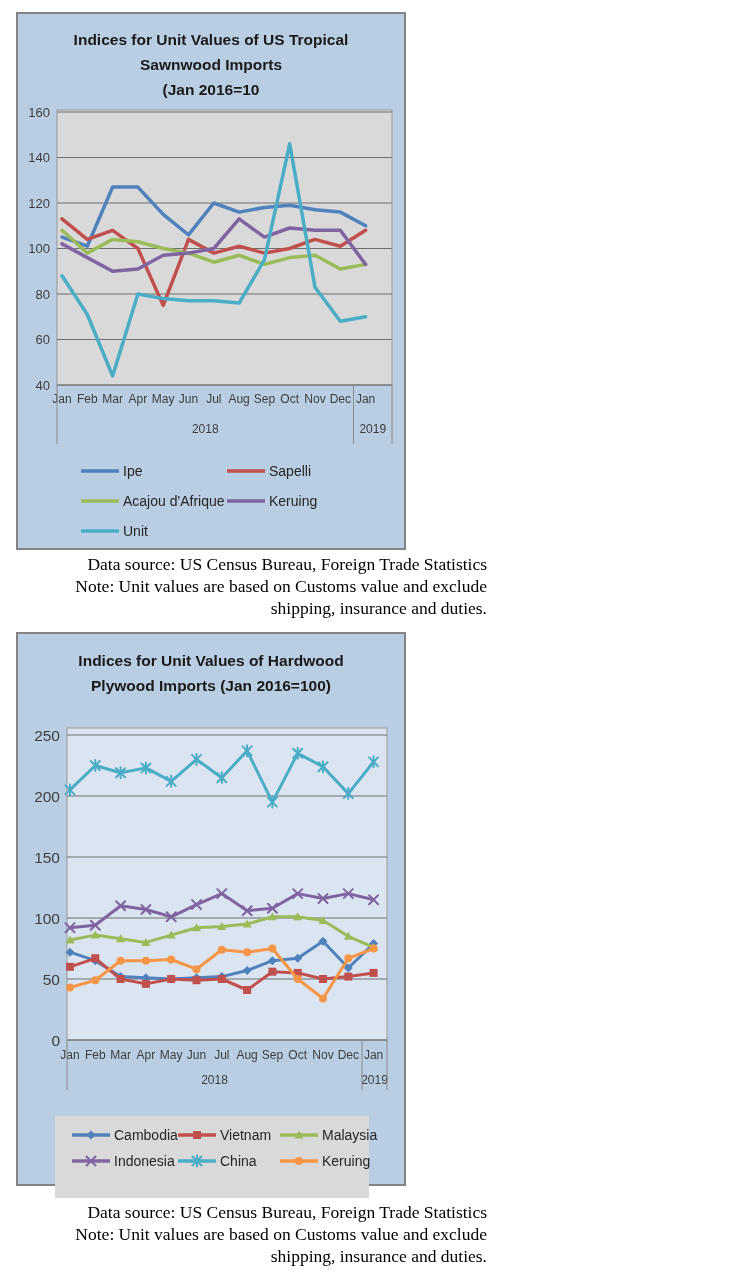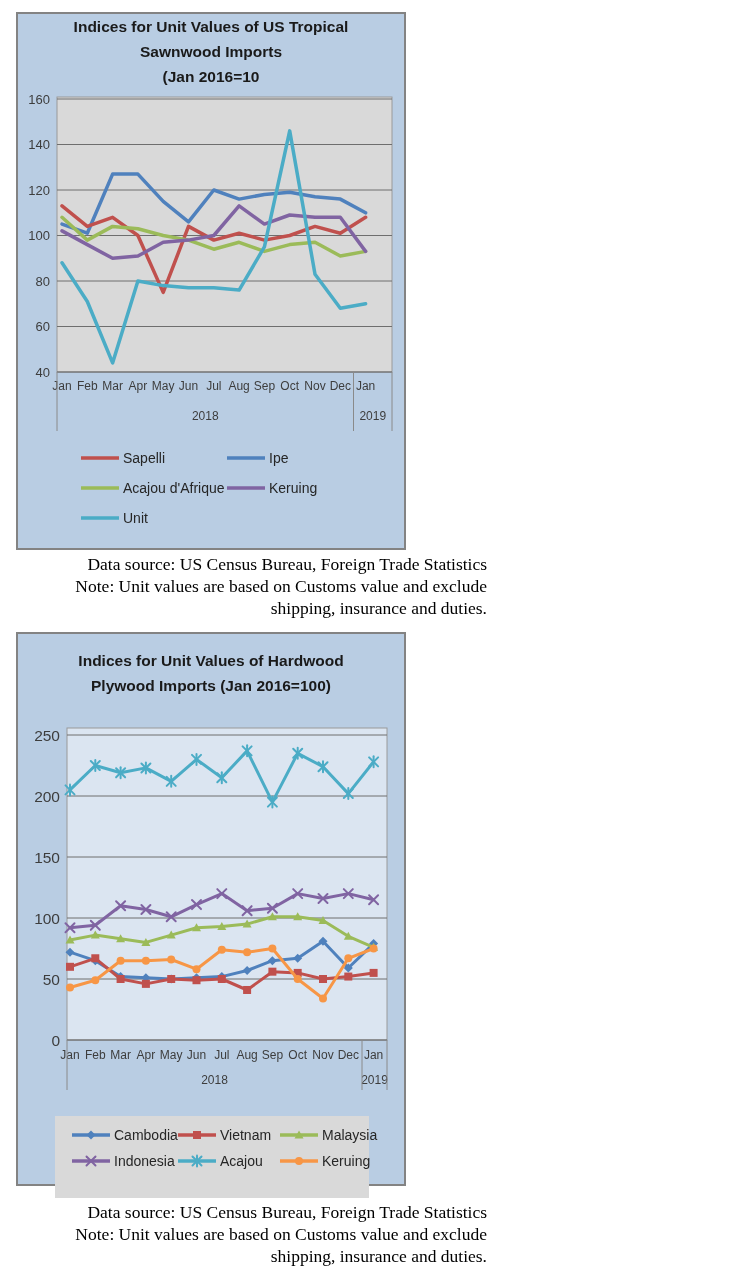--- a/index.html
+++ b/index.html
@@ -1,21 +1,21 @@
 <!DOCTYPE html>
 <html><head>
 <meta charset="utf-8">
 <style>
   html,body{margin:0;padding:0;background:#ffffff;}
   body{width:741px;height:1288px;position:relative;font-family:"Liberation Sans",sans-serif;}
   .chart-box{position:absolute;left:16px;width:390px;background:#b9cde3;border:2px solid #838383;box-sizing:border-box;}
   #chart1{top:12px;height:538px;}
   #chart2{top:632px;height:554px;}
   .chart-title{text-align:center;font-weight:bold;color:#1a1a1a;font-size:15.5px;line-height:25px;}
-  #chart1 .chart-title{height:75px;}
+  #chart1 .chart-title{padding-top:13px;height:75px;}
   #chart2 .chart-title{padding-top:14px;height:74px;}
   .plot-mount{display:block;line-height:0;}
   .legend{display:grid;color:#262626;font-size:14px;line-height:30px;}
   #chart1 .legend{grid-template-columns:146px 170px;padding-left:62px;margin-top:2px;}
   #chart2 .legend{grid-template-columns:106px 102px 96px;background:#d9d9d9;margin-left:37px;width:314px;box-sizing:border-box;padding:6px 0 24px 16px;margin-top:16px;line-height:26px;}
   .legend-item{display:flex;align-items:center;white-space:nowrap;}
   .legend-item svg{margin-right:3px;flex:0 0 auto;}
   .note{position:absolute;left:9px;width:478px;font-family:"Liberation Serif",serif;font-size:17.5px;line-height:22px;color:#000;text-align:right;}
   #note1{top:553px;}
   #note2{top:1201px;}
@@ -81,29 +81,29 @@
         <g>
           <polyline points="44,141.9 69.3,155.6 94.6,169.3 119.9,167.0 145.2,153.3 170.5,151.1 195.8,146.5 221.1,116.9 246.4,135.1 271.70000000000005,126.0 297,128.3 322.3,128.3 347.6,162.4" fill="none" stroke="#8064A2" stroke-width="3.5" stroke-linejoin="round" stroke-linecap="round"></polyline>
         </g>
         <g>
           <polyline points="44,173.8 69.3,212.5 94.6,273.9 119.9,192.0 145.2,196.6 170.5,198.8 195.8,198.8 221.1,201.1 246.4,157.9 271.70000000000005,41.9 297,185.2 322.3,219.3 347.6,214.8" fill="none" stroke="#4BACC6" stroke-width="3.5" stroke-linejoin="round" stroke-linecap="round"></polyline>
         </g>
       </svg></div>
   <div class="legend" id="legend1">
       <div class="legend-item">
         <svg width="40" height="14">
+          <line x1="1" y1="7" x2="39" y2="7" stroke="#4F81BD" stroke-width="3.5"></line>
+        </svg>
+        <span>Ipe</span>
+      </div>
+      <div class="legend-item">
+        <svg width="40" height="14">
           <line x1="1" y1="7" x2="39" y2="7" stroke="#C0504D" stroke-width="3.5"></line>
         </svg>
         <span>Sapelli</span>
-      </div>
-      <div class="legend-item">
-        <svg width="40" height="14">
-          <line x1="1" y1="7" x2="39" y2="7" stroke="#4F81BD" stroke-width="3.5"></line>
-        </svg>
-        <span>Ipe</span>
       </div>
       <div class="legend-item">
         <svg width="40" height="14">
           <line x1="1" y1="7" x2="39" y2="7" stroke="#9BBB59" stroke-width="3.5"></line>
         </svg>
         <span>Acajou d'Afrique</span>
       </div>
       <div class="legend-item">
         <svg width="40" height="14">
           <line x1="1" y1="7" x2="39" y2="7" stroke="#8064A2" stroke-width="3.5"></line>
@@ -389,21 +389,21 @@
       </div>
       <div class="legend-item">
         <svg width="40" height="14">
           <line x1="1" y1="7" x2="39" y2="7" stroke="#4BACC6" stroke-width="3.5"></line>
           <g stroke="#4BACC6" stroke-width="2" stroke-linecap="round">
             <line x1="15.5" y1="2.5" x2="24.5" y2="11.5"></line>
             <line x1="15.5" y1="11.5" x2="24.5" y2="2.5"></line>
             <line x1="20" y1="1.5" x2="20" y2="12.5"></line>
           </g>
         </svg>
-        <span>Acajou</span>
+        <span>China</span>
       </div>
       <div class="legend-item">
         <svg width="40" height="14">
           <line x1="1" y1="7" x2="39" y2="7" stroke="#F79646" stroke-width="3.5"></line>
           <circle cx="20" cy="7" r="4" fill="#F79646"></circle>
         </svg>
         <span>Keruing</span>
       </div>
     </div>
 </div>

